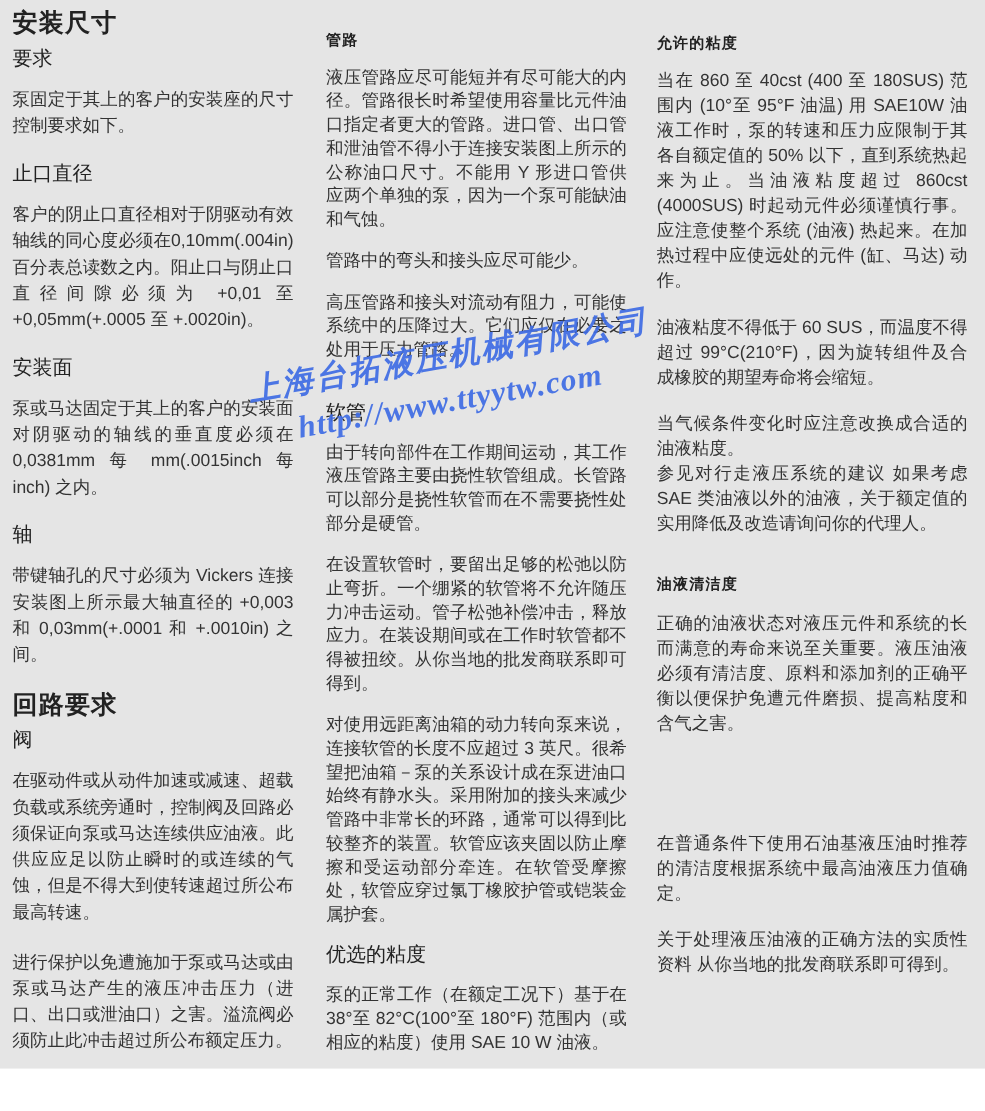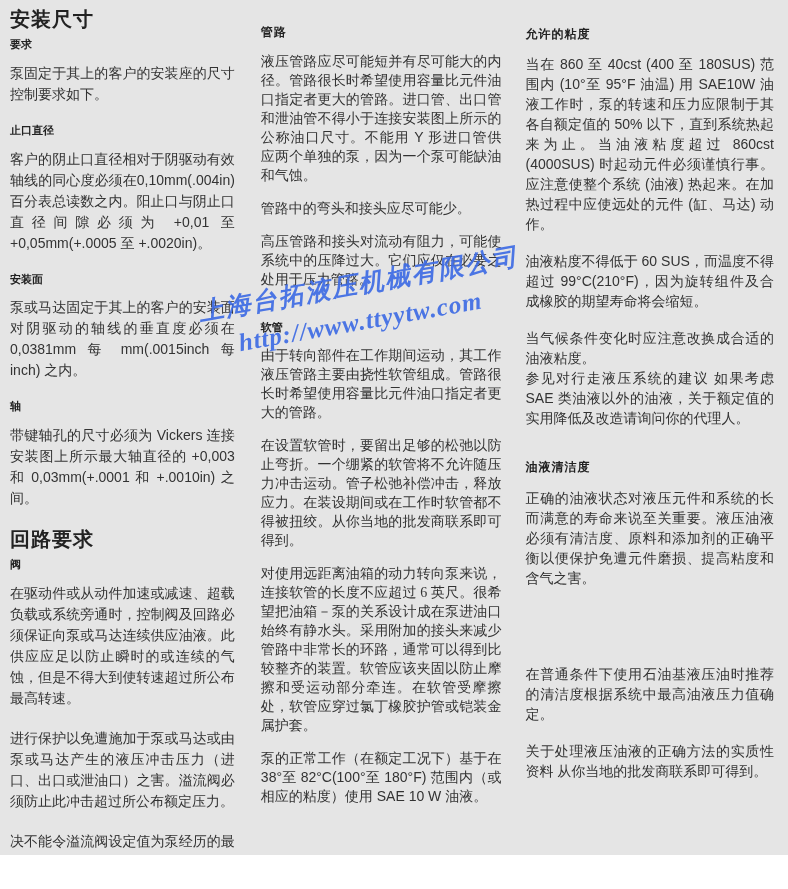--- a/index.html
+++ b/index.html
@@ -24,34 +24,34 @@
 
   .h1 {
     font-size: 20px; font-weight: 700; color: #222222;
     letter-spacing: 1px; margin: 0 0 7px 0; line-height: 1.15;
   }
   .h2 {
     font-size: 12px; font-weight: 700; color: #222222;
     letter-spacing: 1px; margin: 0 0 13px 0; line-height: 1.2;
   }
   .h3 {
-    font-size: 11px; font-weight: 700; color: #222222;
+    font-size: 16px; font-weight: 400; color: #222222;
     margin: 0 0 11px 0; line-height: 1.25;
   }
   .p {
     font-size: 14px; text-align: justify; color: #333333;
     margin: 0; white-space: pre-line;
   }
   .col-left  .p { line-height: 21px; margin-bottom: 19px; }
   .col-mid   .p { line-height: 19px; margin-bottom: 14px; }
   .col-right .p { line-height: 20px; margin-bottom: 17px; }
 
   .mt-xs { margin-top: 3px; }
   .mt-sm { margin-top: 8px; }
-  .mt-md { margin-top: 8px; font-family: Liberation Serif, serif; }
+  .mt-md { margin-top: 8px; }
   .mt-lg { margin-top: 32px; }
   .mt-xxl { margin-top: 76px; }
 
   .watermark {
     position: absolute;
     left: 196px;
     top: 296px;
     transform: rotate(-10deg);
     transform-origin: 0 0;
     pointer-events: none;
@@ -103,24 +103,25 @@
 
     </div>
 
     <div class="col col-mid">
       <div class="h2">管路</div>
       <div class="p">液压管路应尽可能短并有尽可能大的内径。管路很长时希望使用容量比元件油口指定者更大的管路。进口管、出口管和泄油管不得小于连接安装图上所示的公称油口尺寸。不能用 Y 形进口管供应两个单独的泵，因为一个泵可能缺油和气蚀。</div>
       <div class="p mt-md">管路中的弯头和接头应尽可能少。</div>
       <div class="p mt-md">高压管路和接头对流动有阻力，可能使系统中的压降过大。它们应仅在必要之处用于压力管路。</div>
 
       <div class="h3 mt-lg">软管</div>
-      <div class="p">由于转向部件在工作期间运动，其工作液压管路主要由挠性软管组成。管路很长时希望使用容量比元件油口指定者更大的管路。</div>
+      <div class="p">由于转向部件在工作期间运动，其工作液压管路主要由挠性软管组成。长管路可以部分是挠性软管而在不需要挠性处部分是硬管。</div>
       <div class="p mt-md">在设置软管时，要留出足够的松弛以防止弯折。一个绷紧的软管将不允许随压力冲击运动。管子松弛补偿冲击，释放应力。在装设期间或在工作时软管都不得被扭绞。从你当地的批发商联系即可得到。</div>
-      <div class="p mt-md">对使用远距离油箱的动力转向泵来说，连接软管的长度不应超过 6 英尺。很希望把油箱－泵的关系设计成在泵进油口始终有静水头。采用附加的接头来减少管路中非常长的环路，通常可以得到比较整齐的装置。软管应该夹固以防止摩擦和受运动部分牵连。在软管受摩擦处，软管应穿过氯丁橡胶护管或铠装金属护套。</div>
+      <div class="p mt-md">对使用远距离油箱的动力转向泵来说，连接软管的长度不应超过 3 英尺。很希望把油箱－泵的关系设计成在泵进油口始终有静水头。采用附加的接头来减少管路中非常长的环路，通常可以得到比较整齐的装置。软管应该夹固以防止摩擦和受运动部分牵连。在软管受摩擦处，软管应穿过氯丁橡胶护管或铠装金属护套。</div>
 
+      <div class="h3">优选的粘度</div>
       <div class="p">泵的正常工作（在额定工况下）基于在 38°至 82°C(100°至 180°F) 范围内（或相应的粘度）使用 SAE 10 W 油液。</div>
     </div>
 
     <div class="col col-right">
       <div class="h2">允许的粘度</div>
       <div class="p">当在 860 至 40cst (400 至 180SUS) 范围内 (10°至 95°F 油温) 用 SAE10W 油液工作时，泵的转速和压力应限制于其各自额定值的 50% 以下，直到系统热起来为止。当油液粘度超过 860cst (4000SUS) 时起动元件必须谨慎行事。应注意使整个系统 (油液) 热起来。在加热过程中应使远处的元件 (缸、马达) 动作。</div>
       <div class="p">油液粘度不得低于 60 SUS，而温度不得超过 99°C(210°F)，因为旋转组件及合成橡胶的期望寿命将会缩短。</div>
       <div class="p">当气候条件变化时应注意改换成合适的油液粘度。
 参见对行走液压系统的建议 如果考虑 SAE 类油液以外的油液，关于额定值的实用降低及改造请询问你的代理人。</div>
 

